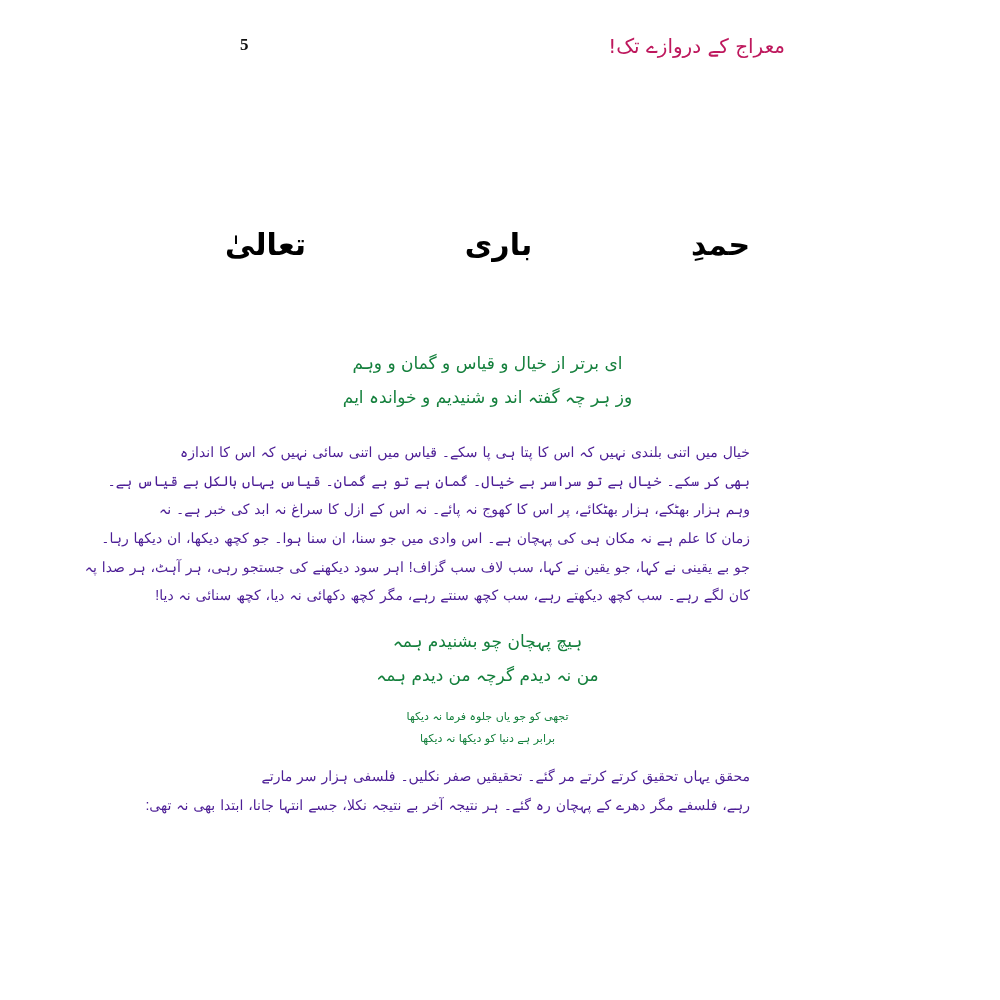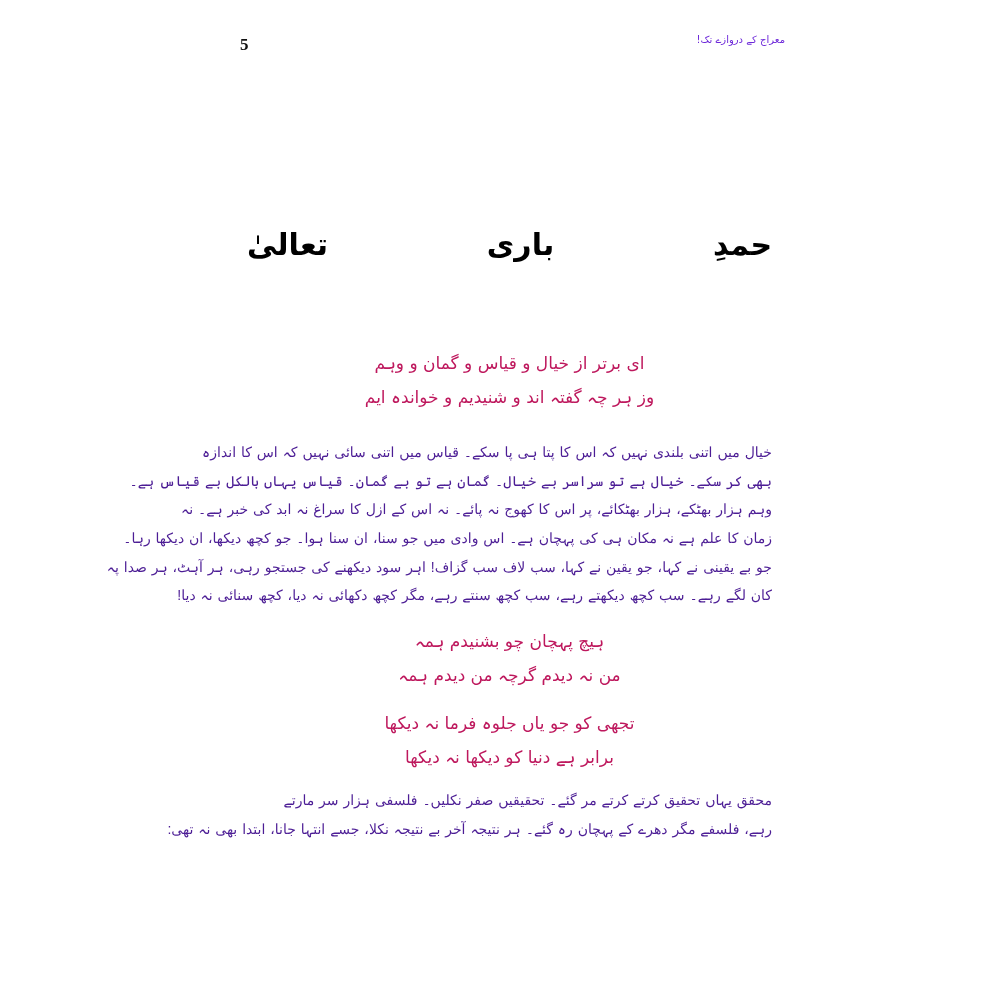--- a/index.html
+++ b/index.html
@@ -40,31 +40,31 @@
     font-size: 17px;
     font-weight: 700;
     color: #111;
     line-height: 1;
     padding-top: 2px;
   }
   .running-title {
     direction: rtl;
     unicode-bidi: bidi-override;
     font-family: "DejaVu Sans", sans-serif;
-    font-size: 10px;
-    color: #6d28d9;
+    font-size: 20px;
+    color: #be185d;
     letter-spacing: 0.5px;
     white-space: nowrap;
   }
 
   
   .content {
     position: absolute;
     top: 225px;
-    left: 247px;
+    left: 225px;
     width: 525px;
     direction: rtl;
     text-align: justify;
     text-align-last: justify;
   }
 
   .chapter-title {
     direction: rtl;
     text-align: center;
     font-family: "DejaVu Sans", sans-serif;
@@ -77,21 +77,21 @@
   }
 
   .couplet {
     direction: rtl;
     text-align: center;
     text-align-last: center;
     font-family: "DejaVu Sans", sans-serif;
     font-size: 17px;
     line-height: 2.0;
     margin: 0 0 10px 0;
-    color: #be185d;
+    color: #15803d;
   }
   .couplet .hemistich {
     display: block;
     white-space: nowrap;
     letter-spacing: 2px;
   }
   .couplet.spaced .hemistich {
     letter-spacing: 5px;
   }
 
@@ -113,21 +113,21 @@
     display: flex;
     flex-direction: row;
     justify-content: space-between;
   }
 
   .verse-block {
     margin: 14px 0 12px 0;
   }
   .verse-block .hemistich {
     letter-spacing: 3px;
-    font-size: 17px;
+    font-size: 11px;
   }
 
   .gap-small { height: 8px; }
 </style>
 </head>
 <body>
 
 <div class="page">
 
   <div class="header">

